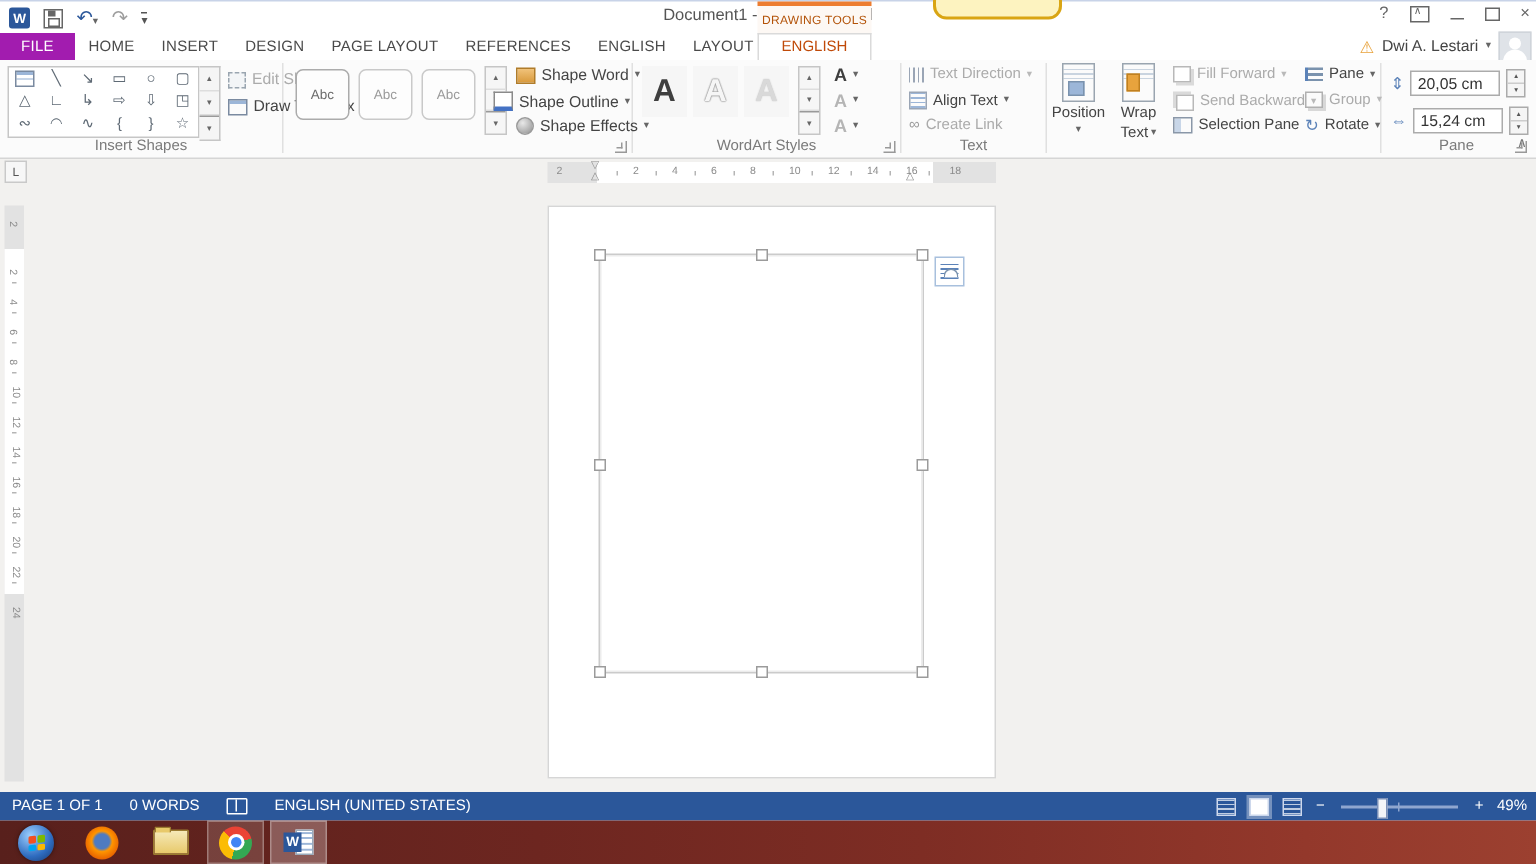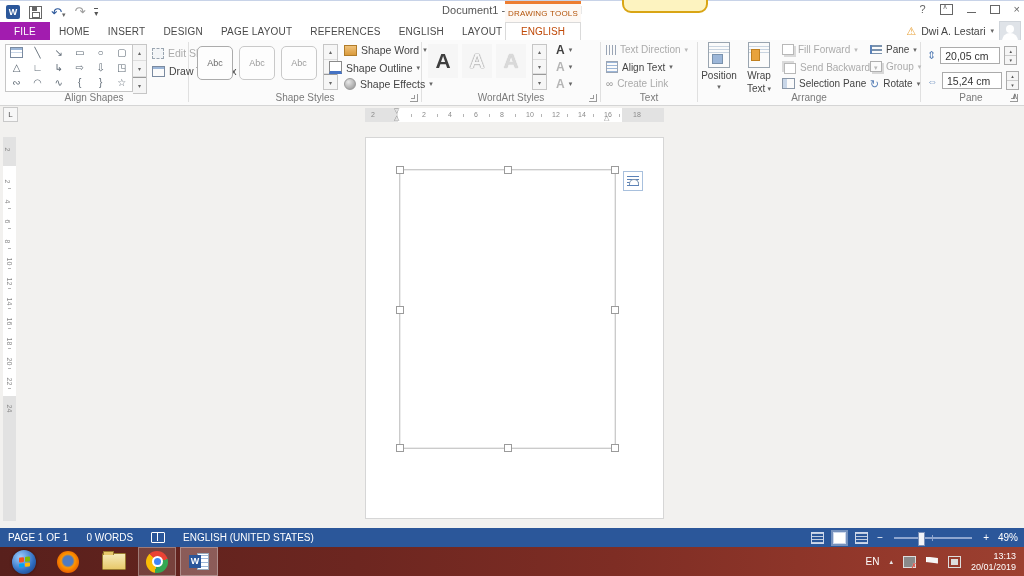--- a/index.html
+++ b/index.html
@@ -261,21 +261,21 @@
     </div>
     <div class="ribrow dis" style="left:152px;top:7px">
       <span class="esic"></span>
       <span>Edit Shape</span>
       <span class="caret">▾</span>
     </div>
     <div class="ribrow" style="left:152px;top:25px">
       <span class="dtbic"></span>
       <span>Draw Text Box</span>
     </div>
-    <div class="glabel">Align Shapes</div>
+    <div class="glabel">Insert Shapes</div>
   </div>
   <div class="gdiv"></div>
 
   <div class="grp" style="width:232px">
     <div class="ribrow" style="left:8px;top:6px;gap:6px" id="abcrow">
         <span class="abc">Abc</span>
         <span class="abc l2">Abc</span>
         <span class="abc l2">Abc</span>
       </div>
     <div class="vscroll" style="position:absolute;left:134px;top:4px">
@@ -291,21 +291,20 @@
     <div class="ribrow" style="left:140px;top:21px">
       <span class="outlic"></span>
       <span>Shape Outline</span>
       <span class="caret">▾</span>
     </div>
     <div class="ribrow" style="left:155px;top:38px">
       <span class="effic"></span>
       <span>Shape Effects</span>
       <span class="caret">▾</span>
     </div>
-    <div class="glabel">Shape Styles</div>
     <div class="launcher"></div>
   </div>
   <div class="gdiv"></div>
 
   <div class="grp" style="width:178px">
     <div class="ribrow" style="left:6px;top:4px;gap:4px" id="warow">
         <span class="wa wa0">A</span>
         <span class="wa wa1">A</span>
         <span class="wa wa2">A</span>
       </div>
@@ -386,21 +385,20 @@
     <div class="ribrow dis" style="left:172px;top:21px;font-size:10px">
       <span class="grpic"></span>
       <span>Group</span>
       <span class="caret">▾</span>
     </div>
     <div class="ribrow" style="left:172px;top:38px;font-size:10px">
       <span class="rotic">↻</span>
       <span>Rotate</span>
       <span class="caret">▾</span>
     </div>
-    <div class="glabel">Arrange</div>
   </div>
   <div class="gdiv"></div>
 
   <div class="grp" style="width:100px">
     <div class="sizerow" style="top:6px">
       <span class="szico">⇕</span>
       <span class="szbox">20,05 cm</span>
       <span class="spin">
           <span>▴</span>
           <span>▾</span>
@@ -535,24 +533,13 @@
   </div>
   <div class="tbtn openapp" style="left:138px;width:38px">
     <span class="chrome"></span>
   </div>
   <div class="tbtn openapp fgapp" style="left:180px;width:38px">
     <span class="wrdic">
         <span class="pg"></span>
         <span class="wl">W</span>
       </span>
   </div>
-  <div class="tray">
-    <span class="tlang">EN</span>
-    <span class="tup">▴</span>
-    <span class="trayic devic redx"></span>
-    <span class="trayic flagic redx"></span>
-    <span class="trayic netic"></span>
-    <span class="clock">
-      <div>13:13</div>
-      <div>20/01/2019</div>
-    </span>
-  </div>
 </div>
 
 </body></html>

